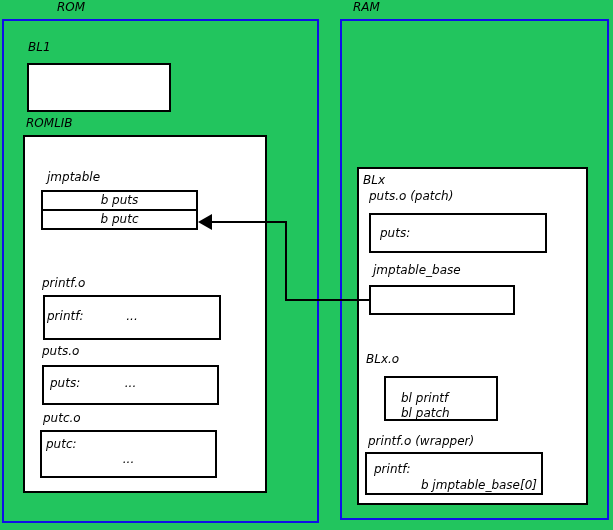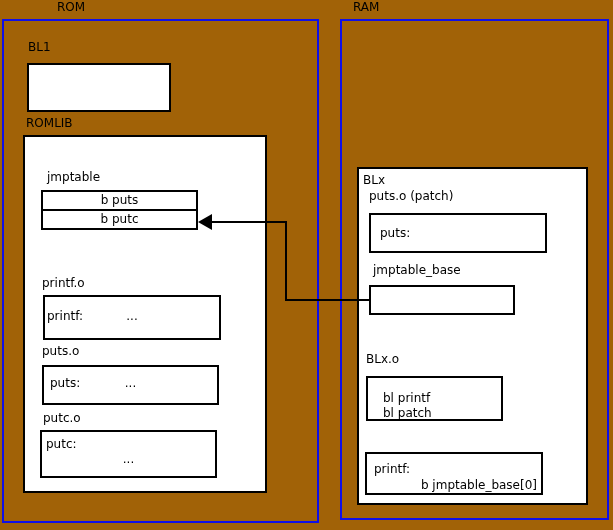--- a/index.html
+++ b/index.html
@@ -1,25 +1,26 @@
 <!DOCTYPE html>
 <html style="--blue: #0f0fe8; --ink: #000000;"><head>
 <meta charset="utf-8">
 <style>
   :root { --blue: #0f0fe8; --ink: #000000; }
   html, body { margin: 0; padding: 0; background: #ffffff; }
   .canvas {
     position: relative;
     width: 613px;
     height: 530px;
-    background: #a16207;
+    background: #22c55e;
     font-family: "DejaVu Sans", "Liberation Sans", sans-serif;
     font-size: 12px;
     color: var(--ink);
     overflow: hidden;
+    font-style: italic;
   }
   .lbl { position: absolute; white-space: nowrap; line-height: 14px; }
   .region {
     position: absolute;
     border: 2px solid var(--blue);
     background: transparent;
     box-sizing: border-box;
   }
   .box {
     position: absolute;
@@ -98,25 +99,26 @@
 
   <span class="lbl" style="left:369px; top:189px;text-align:center;">puts.o (patch)</span>
   <div class="box" style="left:369px; top:213px; width:178px; height:40px;">
     <span class="sym" style="left:9px; top:11px;">puts:</span>
   </div>
 
   <span class="lbl" style="left:373px; top:263px;">jmptable_base</span>
   <div class="box" style="left:369px; top:285px; width:146px; height:30px;"></div>
 
   <span class="lbl" style="left:366px; top:352px;">BLx.o</span>
-  <div class="box" style="left:366px; top:376px; width:137px; height:45px;">
+  <div class="box" style="left:384px; top:376px; width:114px; height:45px;">
     <span class="sym" style="left:15px; top:13px;">bl printf</span>
     <span class="sym" style="left:15px; top:28px;">bl patch</span>
   </div>
 
+  <span class="lbl" style="left:368px; top:434px;">printf.o (wrapper)</span>
   <div class="box" style="left:365px; top:452px; width:178px; height:43px;">
     <span class="sym" style="left:7px; top:8px;">printf:</span>
     <span class="instr-right" style="top:24px;">b jmptable_base[0]</span>
   </div>
 
   <div class="line" style="left:285px; top:299px; width:84px; height:2px;"></div>
   <div class="line" style="left:285px; top:221px; width:2px; height:80px;"></div>
   <div class="line" style="left:210px; top:221px; width:77px; height:2px;"></div>
   <div class="arrowhead" style="left:198px; top:214px;"></div>
 

